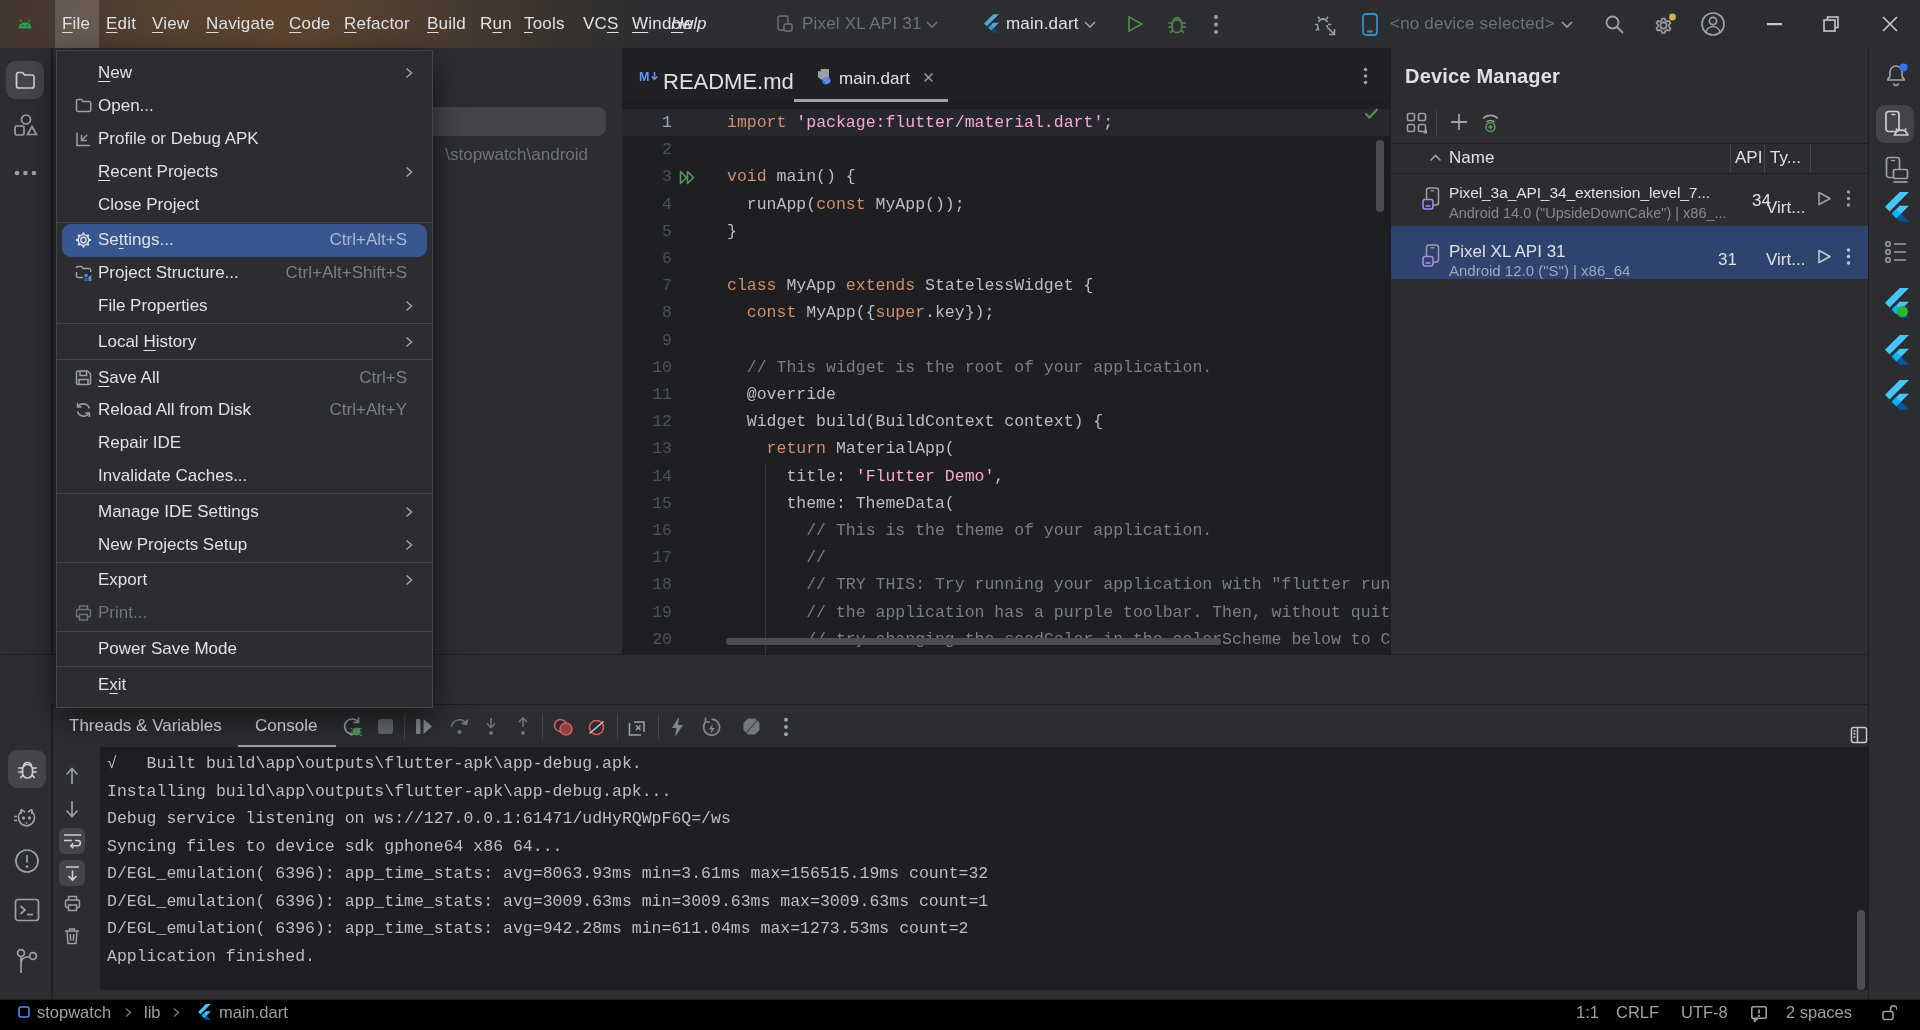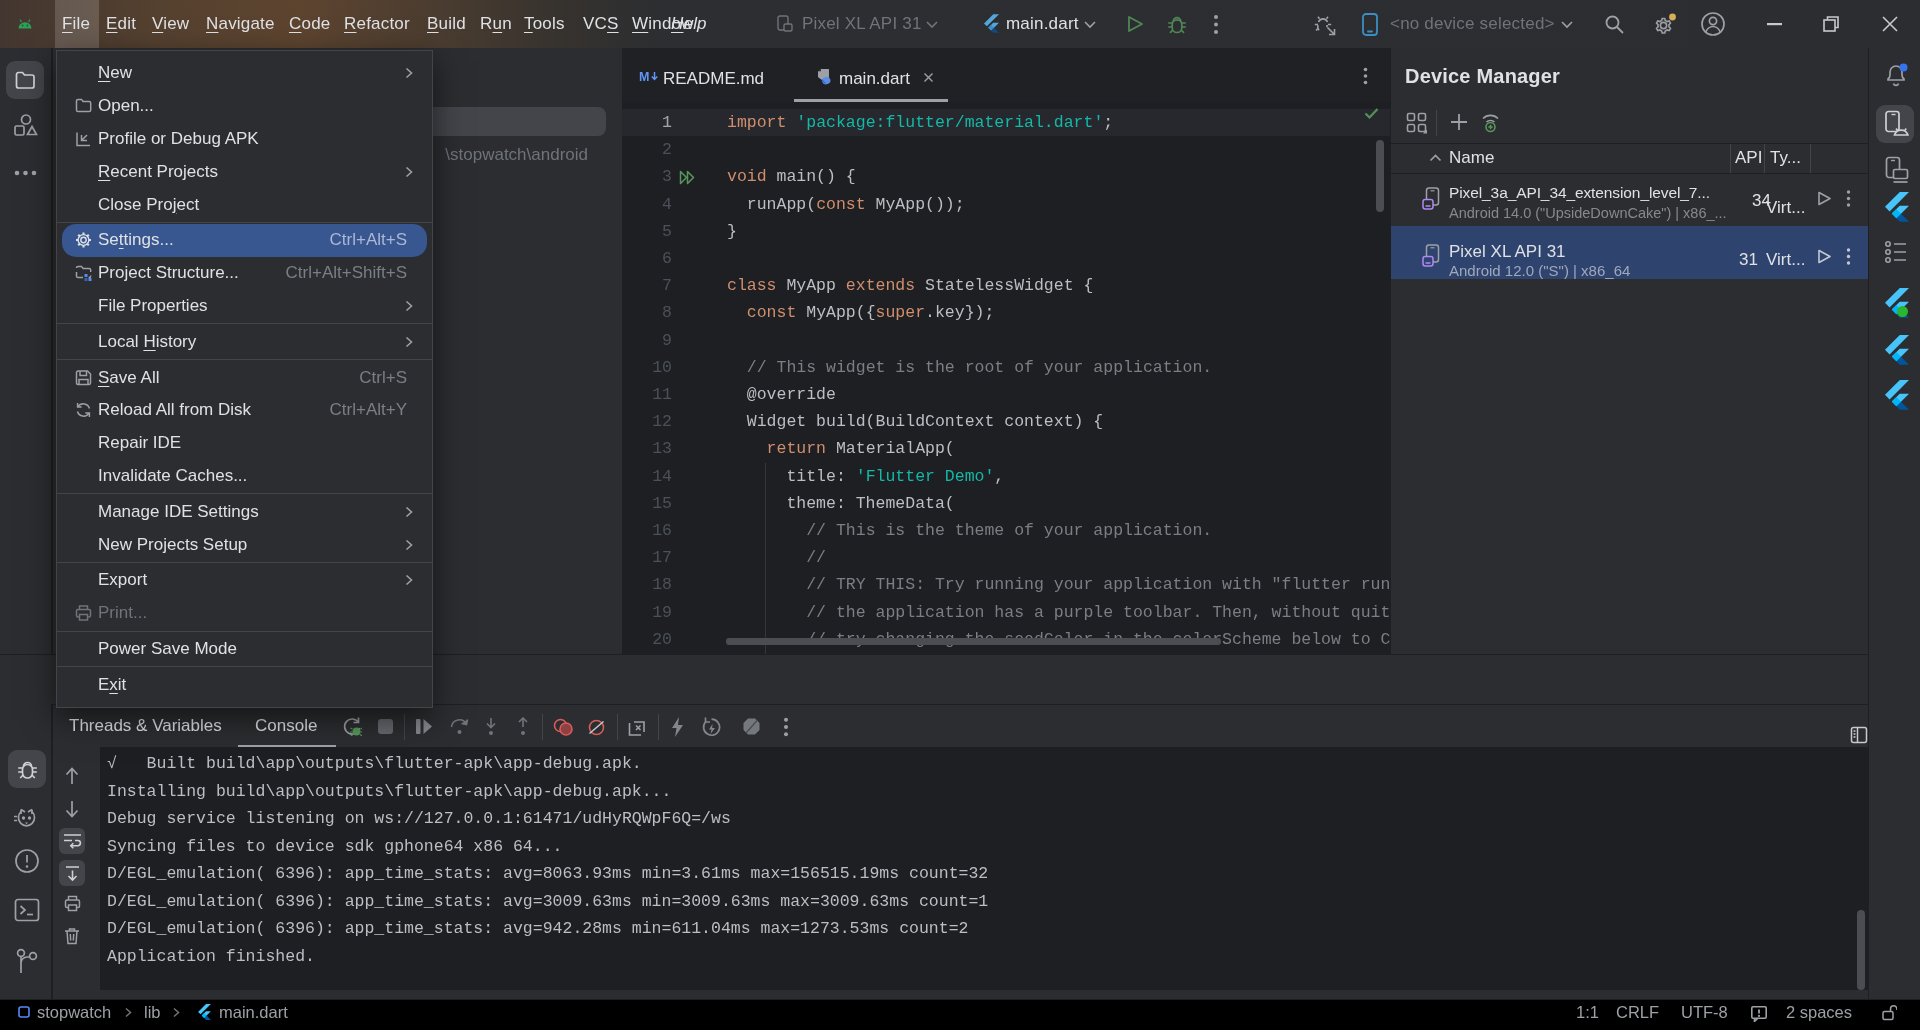--- a/index.html
+++ b/index.html
@@ -22,34 +22,34 @@
 #dmpanel { position:absolute; left:1390px; top:48px; width:478px; height:606px; background:#2b2d30; border-left:1px solid #1e1f22; }
 #rightstripe { position:absolute; left:1868px; top:48px; width:52px; height:951px; background:#2b2d30; border-left:1px solid #1e1f22; }
 #debugband { position:absolute; left:0; top:654px; width:1868px; height:50px; background:#2b2d30; border-top:1px solid #1e1f22; }
 #consoletabs { position:absolute; left:53px; top:704px; width:1815px; height:43px; background:#2b2d30; border-top:1px solid #1e1f22; }
 #consolebody { position:absolute; left:53px; top:747px; width:1815px; height:252px; background:#2b2d30; }
 #consoletext { position:absolute; left:47px; top:0px; width:1768px; height:243px; background:#1e1f22; overflow:hidden; }
 #statusbar { position:absolute; left:0; top:999px; width:1920px; height:31px; background:#000000; border-top:1px solid #1e1f22; }
 
 .mono { font-family:"Liberation Mono",monospace; font-size:16.5px; line-height:27.5px; white-space:pre; }
 .kw { color:#cf8e6d; }
-.str { color:#14b8a6; }
+.str { color:#f9a8d4; }
 .cmt { color:#7a7e85; }
 .code { color:#bcbec4; }
 .lnum { color:#4b5059; }
 
 #menupopup { position:absolute; left:56px; top:50px; width:377px; background:#2b2d30; border:1px solid #43454a;
   box-shadow:0 10px 30px rgba(0,0,0,0.55); padding:6px 0; z-index:50; }
 .mrow { position:relative; height:32.8px; display:flex; align-items:center; color:#dfe1e5; font-size:17px; }
 .mrow .micon { position:absolute; left:18px; top:50%; transform:translateY(-50%); width:17px; height:17px; }
 .mrow .mlabel { position:absolute; left:41px; top:50%; transform:translateY(-50%); white-space:nowrap; }
 .mrow .mshort { position:absolute; right:25px; top:50%; transform:translateY(-50%); color:#7a7e85; }
 .mrow .marrow { position:absolute; right:19px; top:50%; transform:translateY(-50%); }
 .msep { height:1px; background:#43454a; margin:1px 0; }
-.mrow.sel { background:#38568f; margin:0 5px; border-radius:14px; }
+.mrow.sel { background:#38568f; margin:0 5px; border-radius:9px; }
 .mrow.sel .micon { left:13px; }
 .mrow.sel .mlabel { left:36px; }
 .mrow.sel .mshort { right:20px; color:#aab8d4; }
 .mrow u { text-decoration:underline; text-underline-offset:2.5px; }
 .dis { color:#6f737a !important; }
 </style>
 </head>
 <body>
 
 <div id="titlebar">
@@ -215,21 +215,21 @@
   <div class="abs graytxt" style="left:0;top:97px;width:535px;text-align:right;font-size:17px;">\stopwatch\android</div>
 </div>
 
 <div id="editor">
   <div id="tabbar">
 
     <svg class="abs" style="left:17px;top:22px;" width="20" height="14" viewBox="0 0 20 14">
       <text x="0" y="11" font-family="Liberation Sans" font-size="12.5" font-weight="bold" fill="#6097f6">M</text>
       <path d="M15.5 2 V9 M12.8 6.6 L15.5 9.4 L18.2 6.6" stroke="#6097f6" stroke-width="1.5" fill="none"></path>
     </svg>
-    <div class="abs" style="left:41px;top:21px;font-size:17px;color:#dfe1e5;">README.md</div>
+    <div class="abs" style="left:41px;top:21px;font-size:22px;color:#dfe1e5;">README.md</div>
 
     <svg class="abs" style="left:194px;top:20px;" width="16" height="18" viewBox="0 0 17 20">
       <path d="M5 1 H14 V15.5 H9 L2 10 V4 Z M2 4 L5 1 V4 Z" fill="#9da0a6"></path>
       <path d="M2 4 H5 V1 Z" fill="#1f2124"></path>
       <path d="M2 4 h12 v11.5 h-5 l-7-5.5 z" fill="#9da0a6"></path>
       <ellipse cx="11" cy="14" rx="4.7" ry="4.1" fill="#5d8de0" transform="rotate(-20 11 14)"></ellipse>
       <path d="M5.8 12.6 L10 17.2" stroke="#2b62d9" stroke-width="1.2"></path>
     </svg>
     <div class="abs" style="left:217px;top:21px;font-size:17px;color:#dfe1e5;">main.dart</div>
     <svg class="abs" style="left:301px;top:24px;" width="11" height="11" viewBox="0 0 11 11" stroke="#9da0a6" stroke-width="1.4">
@@ -361,21 +361,21 @@
 
   <div class="abs" style="left:0;top:178px;width:478px;height:53px;background:#2e436e;">
     <svg class="abs" style="left:31px;top:18px;" width="19" height="25" viewBox="0 0 19 25" fill="none" stroke-width="1.5">
       <rect x="4.5" y="1" width="12" height="17" rx="2.5" stroke="#9da0a6"></rect>
       <path d="M8.5 3.8 h4" stroke="#9da0a6" stroke-width="1.2"></path>
       <rect x="1" y="12.5" width="10" height="9.5" rx="2.2" fill="#2e436e" stroke="#b189f5"></rect>
       <path d="M3.5 19 h5" stroke="#b189f5"></path>
     </svg>
     <div class="abs" style="left:58px;top:16px;font-size:17px;color:#dfe1e5;">Pixel XL API 31</div>
     <div class="abs" style="left:58px;top:36px;font-size:15px;color:#9fa8bb;">Android 12.0 ("S") | x86_64</div>
-    <div class="abs" style="left:348px;top:24px;font-size:17px;color:#dfe1e5;">31</div>
+    <div class="abs" style="left:327px;top:24px;font-size:17px;color:#dfe1e5;">31</div>
     <div class="abs" style="left:375px;top:24px;font-size:17px;color:#dfe1e5;">Virt...</div>
     <svg class="abs" style="left:425px;top:22px;" width="17" height="17" viewBox="0 0 17 17" fill="none" stroke="#c2c8d2" stroke-width="1.6" stroke-linejoin="round">
         <path d="M3 2.5 L14 8.5 L3 14.5 Z"></path>
       </svg>
     <svg class="abs" style="left:455px;top:22px;" width="5" height="17" viewBox="0 0 5 17" fill="#c2c8d2">
         <circle cx="2.5" cy="2" r="1.7"></circle>
         <circle cx="2.5" cy="8.5" r="1.7"></circle>
         <circle cx="2.5" cy="15" r="1.7"></circle>
       </svg>
   </div>

